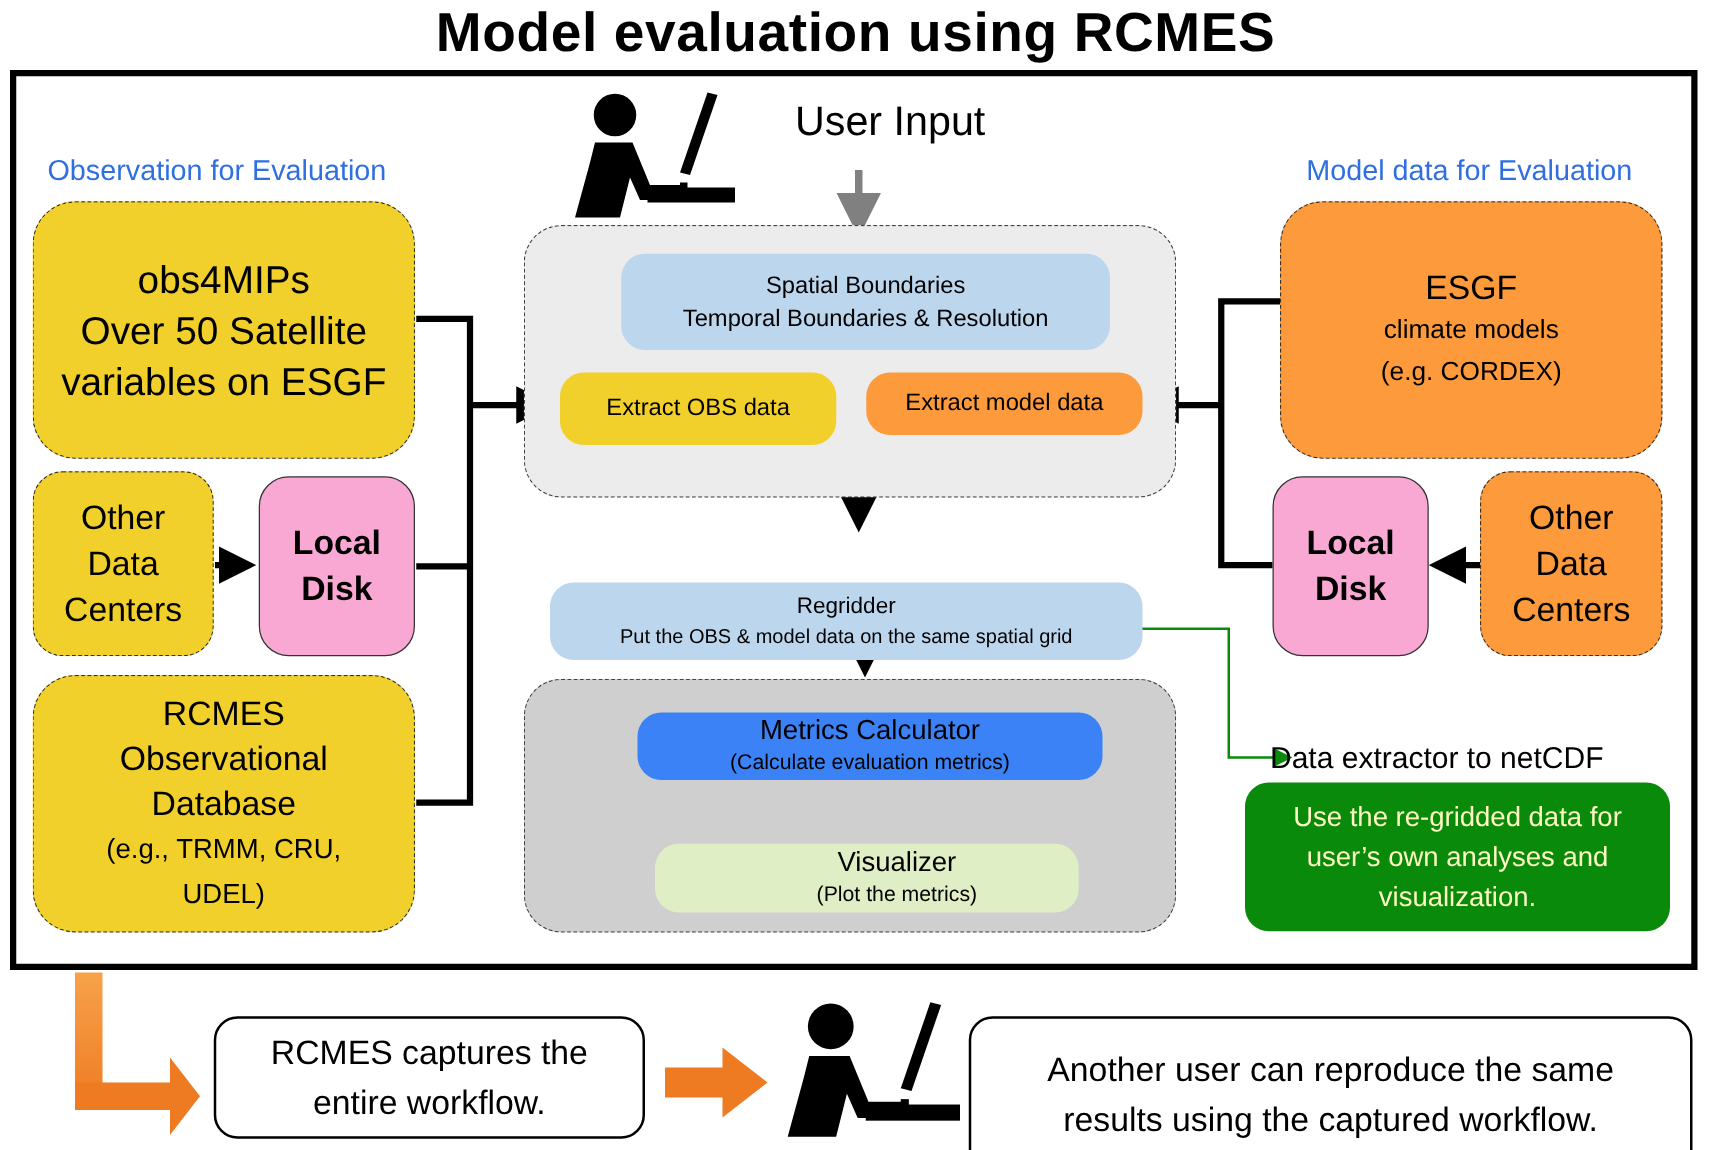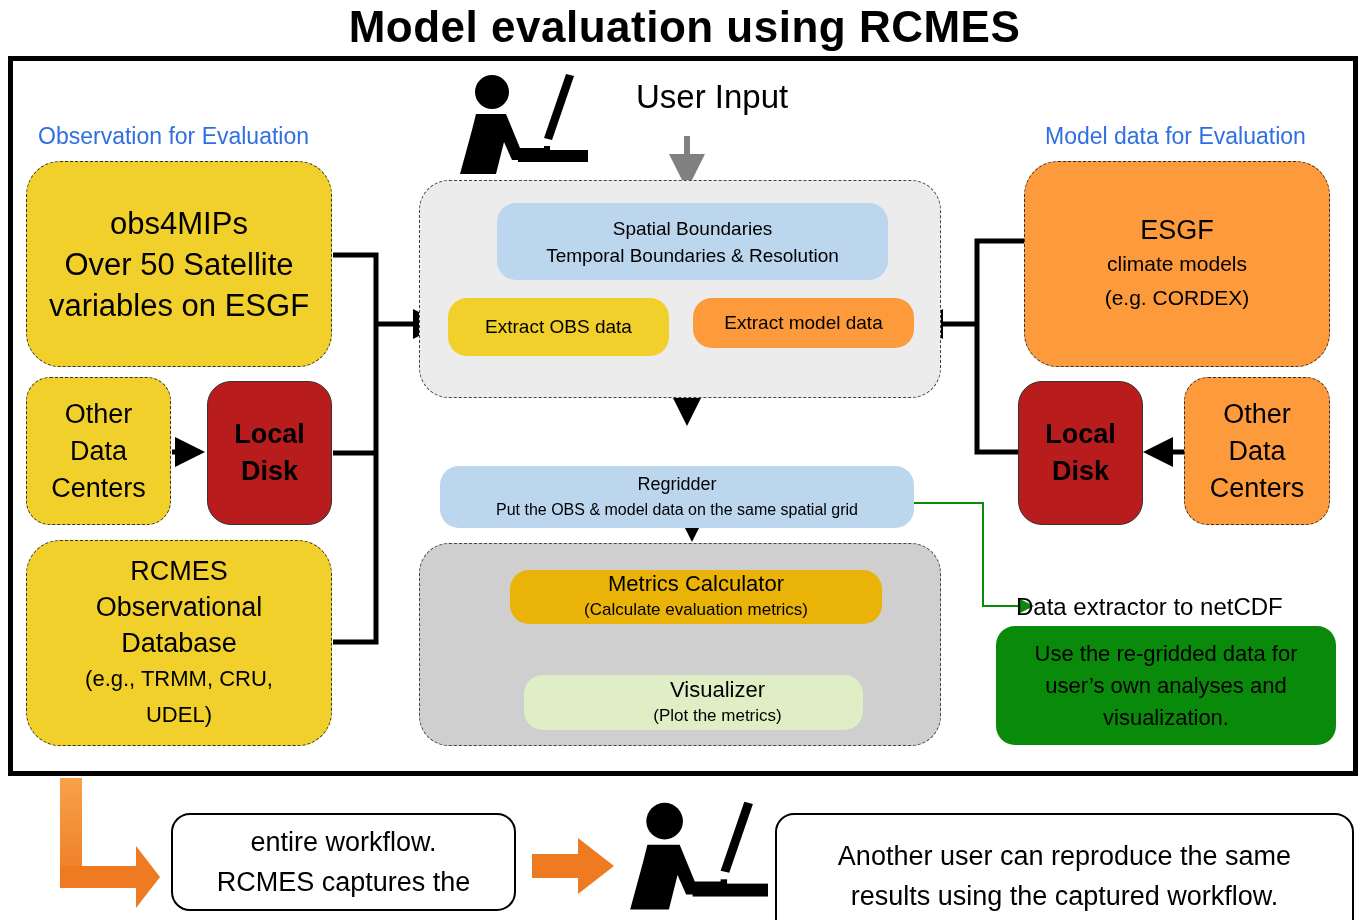--- a/index.html
+++ b/index.html
@@ -6,27 +6,27 @@
   body { width:1369px; height:920px; position:relative; overflow:hidden;
          font-family:"Liberation Sans", sans-serif; color:#000; }
   .abs { position:absolute; box-sizing:border-box; }
   .center { display:flex; flex-direction:column; align-items:center; justify-content:center; text-align:center;border-radius:19px; }
   #title { left:0; top:2px; width:1369px; text-align:center; font-size:44px; font-weight:bold; letter-spacing:0.5px; }
   #frame { left:8px; top:56px; width:1350px; height:720px; border:5px solid #000; }
   .section-label { color:#2f6fe0; font-size:23px; }
   .rbox { border:1.5px dashed #333; border-radius:34px; }
   .yellow { background:#f2d02b; }
   .orange { background:#fc9a3c; }
-  .gray { background:#b91c1c; border:1.5px solid #333; border-radius:24px; }
+  .gray { background:#f9a8d4; border:1.5px solid #333; border-radius:24px; }
   .panel-light { background:#ececec; border:1.5px dashed #444; border-radius:30px; }
   .panel-dark { background:#cfcfcf; border:1.5px dashed #444; border-radius:30px; }
   .blue { background:#bcd6ee; }
-  .lightyellow { background:#eab308; }
+  .lightyellow { background:#3b82f6; }
   .lightgreen { background:#dfeec4;padding-left:48px; }
-  .green { background:#0a8a0a; color:#000000; }
+  .green { background:#0a8a0a; color:#fef9c3; }
   .whitebox { background:#fff; border:2px solid #000; }
   svg.lines { position:absolute; left:0; top:0; width:1369px; height:920px; pointer-events:none; }
 </style>
 </head>
 <body>
 
 <div id="title" class="abs">Model evaluation using RCMES</div>
 <div id="frame" class="abs"></div>
 
 <svg class="lines" viewBox="0 0 1369 920">
@@ -156,22 +156,22 @@
 </div>
 
 <div class="abs" style="left:1016px;top:593px;font-size:24px;color:#000000;">Data extractor to netCDF</div>
 <div class="abs green center" style="left:996px;top:626px;width:340px;height:119px;font-size:22px;line-height:32px;">
   <div>Use the re-gridded data for</div>
   <div>user’s own analyses and</div>
   <div>visualization.</div>
 </div>
 
 <div class="abs whitebox center" style="left:171px;top:813px;width:345px;height:98px;font-size:27px;line-height:40px;">
+  <div>RCMES captures the</div>
   <div>entire workflow.</div>
-  <div>RCMES captures the</div>
 </div>
 <div class="abs" style="left:628px;top:796px;width:140px;height:116px;">
   <svg width="140" height="116" viewBox="0 0 130 105">
     <circle cx="34" cy="22" r="17" fill="#000"></circle>
     <path d="M18 44 L48 44 L62 78 L88 78 L88 90 L54 90 L46 72 L38 104 L2 104 L14 60 Z" fill="#000"></path>
     <path d="M108 4 L116 6 L94 70 L86 68 Z" fill="#000"></path>
     <rect x="60" y="80" width="70" height="12" fill="#000"></rect>
     <rect x="86" y="76" width="6" height="6" fill="#000"></rect>
   </svg>
 </div>

